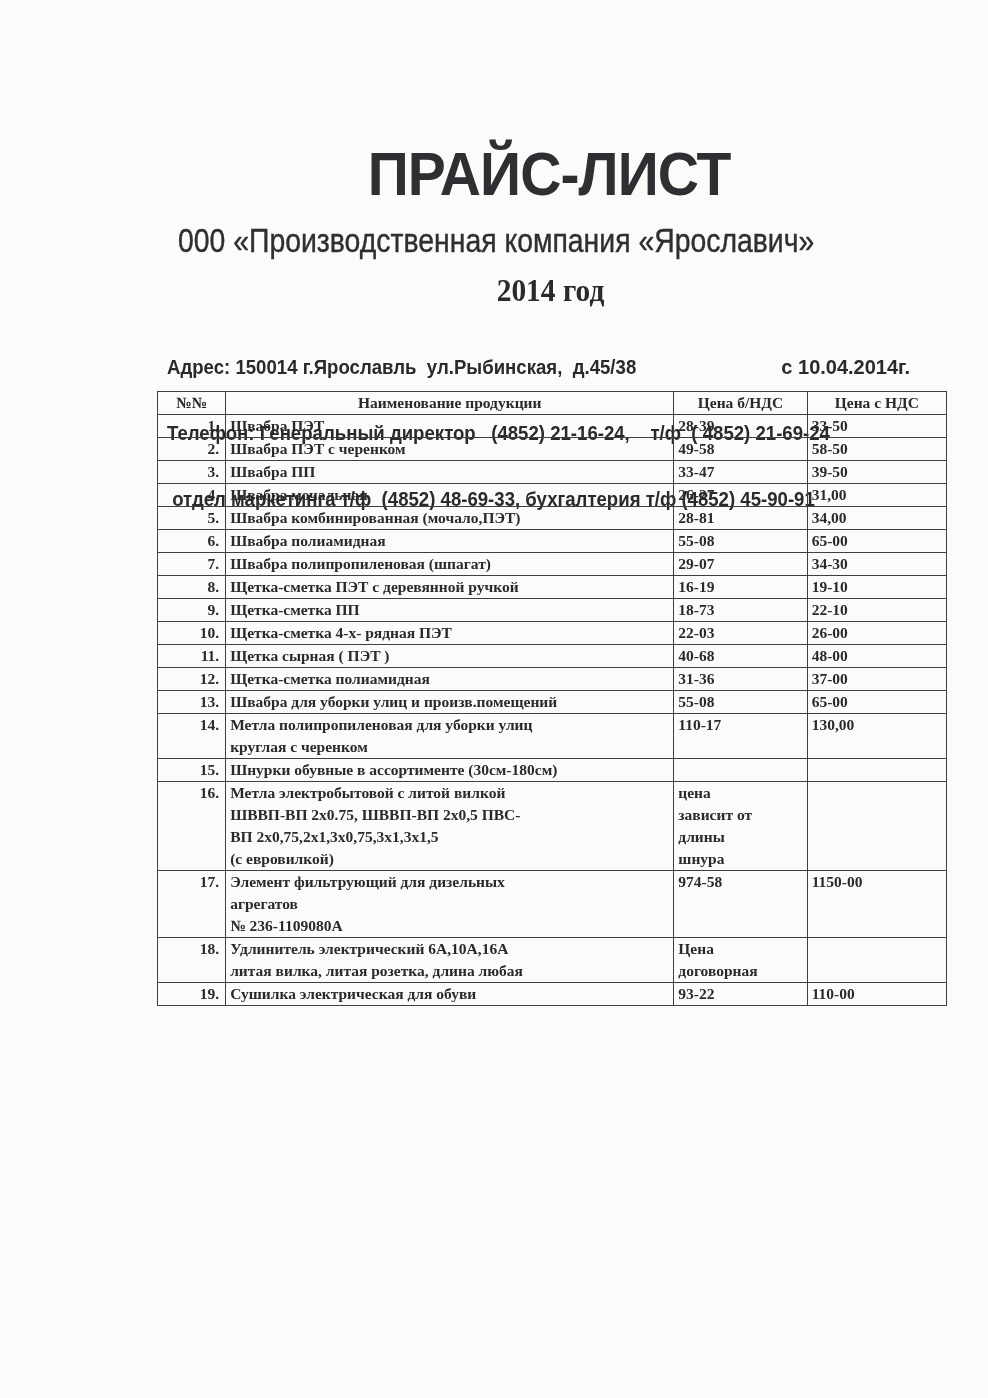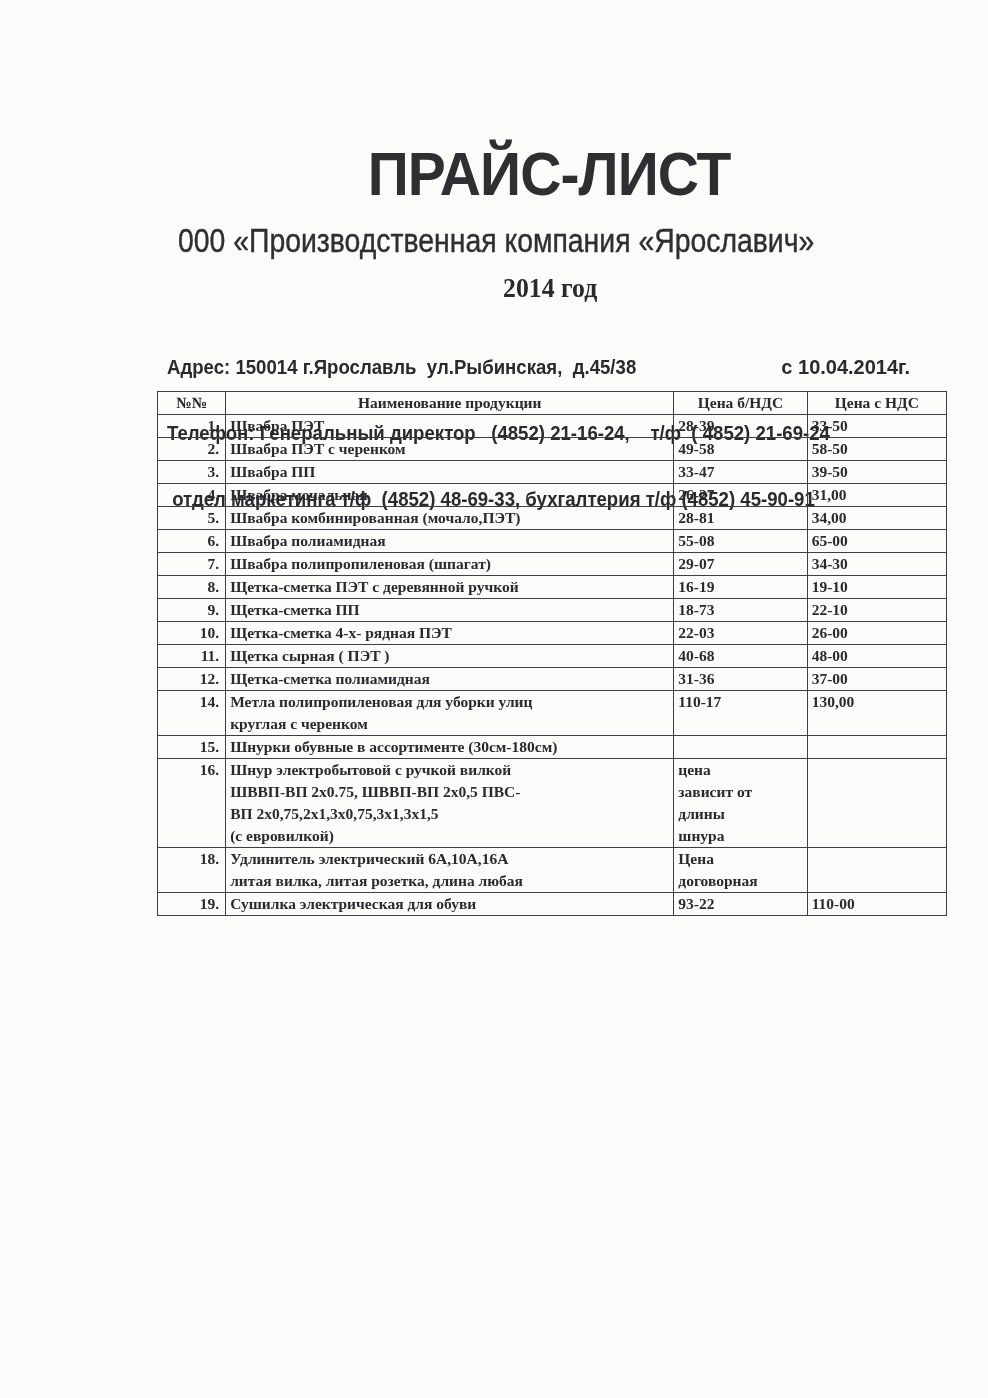--- a/index.html
+++ b/index.html
@@ -15,21 +15,21 @@
   }
   .title span { display: inline-block; margin-left: 110px; }
   .company {
     position: absolute; left: 178px; top: 222px; width: 740px;
     font-family: "Liberation Sans", sans-serif; font-size: 33px; font-weight: normal;
     transform: scaleX(0.86); transform-origin: 0 0; white-space: nowrap; color: #2e2e33;
     -webkit-text-stroke: 0.4px #2e2e33;
   }
   .year {
     position: absolute; left: 0; width: 100%; top: 272px; text-align: center;
-    font-family: "Liberation Serif", serif; font-weight: bold; font-size: 28px;
+    font-family: "Liberation Serif", serif; font-weight: bold; font-size: 32px;
   }
   .year span { display: inline-block; margin-left: 112px; transform: scaleX(0.92); }
   .info {
     position: absolute; left: 167px; top: 312px; width: 790px;
     font-family: Liberation Sans, sans-serif; font-weight: bold; font-size: 20px;
     line-height: 22px; white-space: pre;
   }
   .info .line { display: block; transform: scaleX(0.93); transform-origin: 0 0; }
   .info .date { position: absolute; right: 47px; top: 44px; }
   table {
@@ -187,20 +187,30 @@
         <td class="num">12.</td>
         <td class="name multi">
           <span>Щетка-сметка полиамидная</span>
         </td>
         <td class="p1 multi">
           <span>31-36</span>
         </td>
         <td class="p2">37-00</td>
       </tr>
       <tr class="r">
+        <td class="num">13.</td>
+        <td class="name multi">
+          <span>Швабра для уборки улиц и произв.помещений</span>
+        </td>
+        <td class="p1 multi">
+          <span>55-08</span>
+        </td>
+        <td class="p2">65-00</td>
+      </tr>
+      <tr class="r">
         <td class="num">14.</td>
         <td class="name multi">
           <span>Метла полипропиленовая для уборки улиц</span>
           <span>круглая с черенком</span>
         </td>
         <td class="p1 multi">
           <span>110-17</span>
         </td>
         <td class="p2">130,00</td>
       </tr>
@@ -210,34 +220,46 @@
           <span>Шнурки обувные в ассортименте (30см-180см)</span>
         </td>
         <td class="p1 multi">
           <span></span>
         </td>
         <td class="p2"></td>
       </tr>
       <tr class="r">
         <td class="num">16.</td>
         <td class="name multi">
-          <span>Шнур электробытовой с ручкой вилкой</span>
+          <span>Метла электробытовой с литой вилкой</span>
           <span>ШВВП-ВП 2х0.75, ШВВП-ВП 2х0,5 ПВС-</span>
           <span>ВП 2х0,75,2х1,3х0,75,3х1,3х1,5</span>
           <span>(с евровилкой)</span>
         </td>
         <td class="p1 left multi">
           <span>цена</span>
           <span>зависит от</span>
           <span>длины</span>
           <span>шнура</span>
         </td>
         <td class="p2"></td>
       </tr>
       <tr class="r">
+        <td class="num">17.</td>
+        <td class="name multi">
+          <span>Элемент фильтрующий для дизельных</span>
+          <span>агрегатов</span>
+          <span>№ 236-1109080А</span>
+        </td>
+        <td class="p1 multi">
+          <span>974-58</span>
+        </td>
+        <td class="p2">1150-00</td>
+      </tr>
+      <tr class="r">
         <td class="num">18.</td>
         <td class="name multi">
           <span>Удлинитель  электрический 6А,10А,16А</span>
           <span>литая вилка, литая розетка, длина любая</span>
         </td>
         <td class="p1 left multi">
           <span>Цена</span>
           <span>договорная</span>
         </td>
         <td class="p2"></td>

